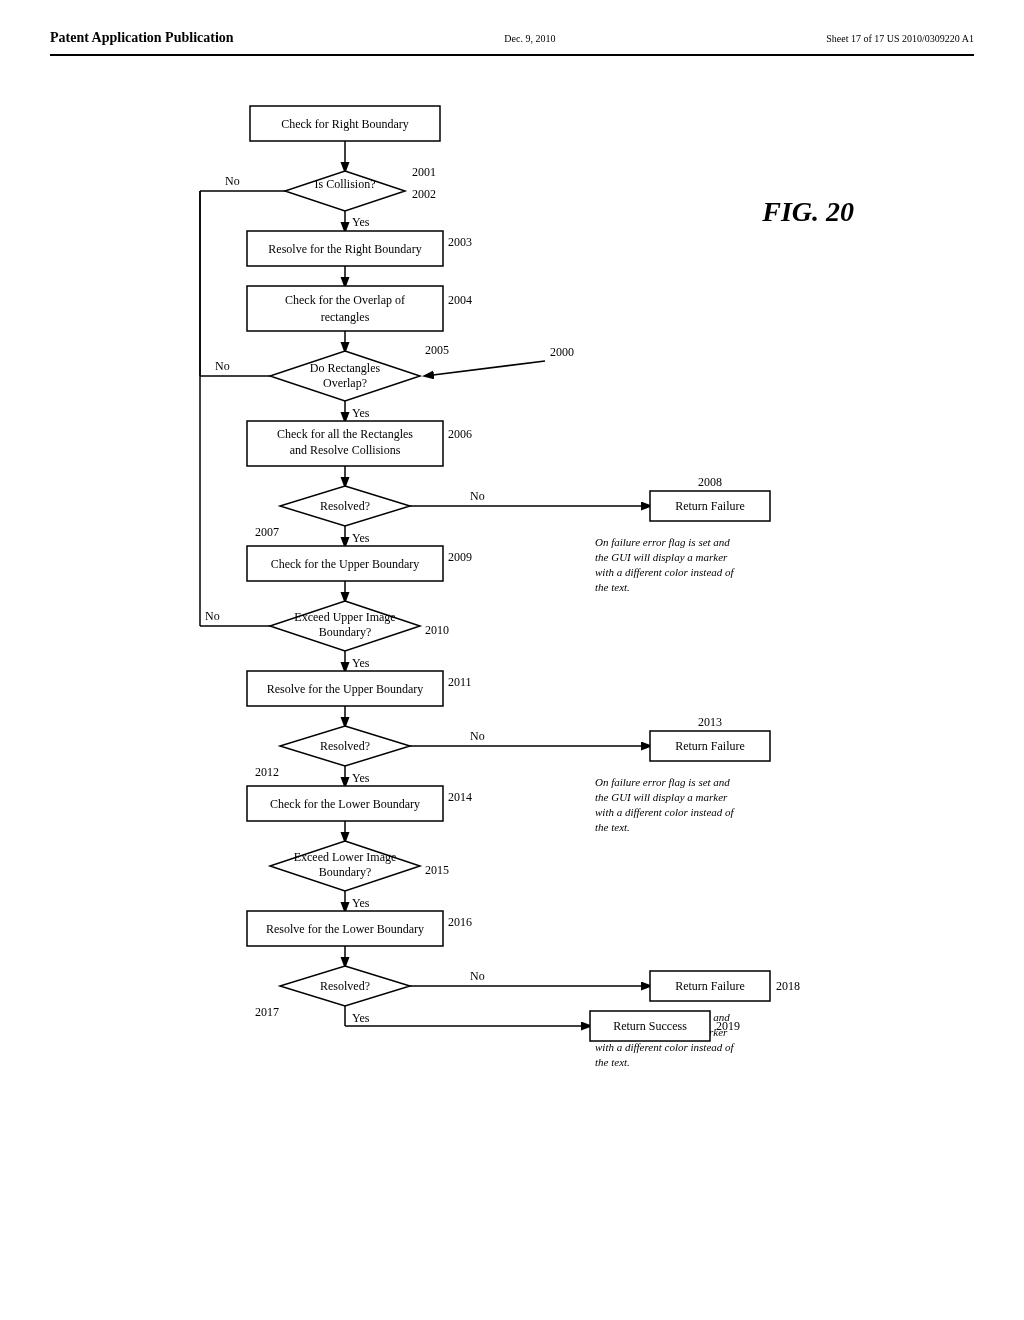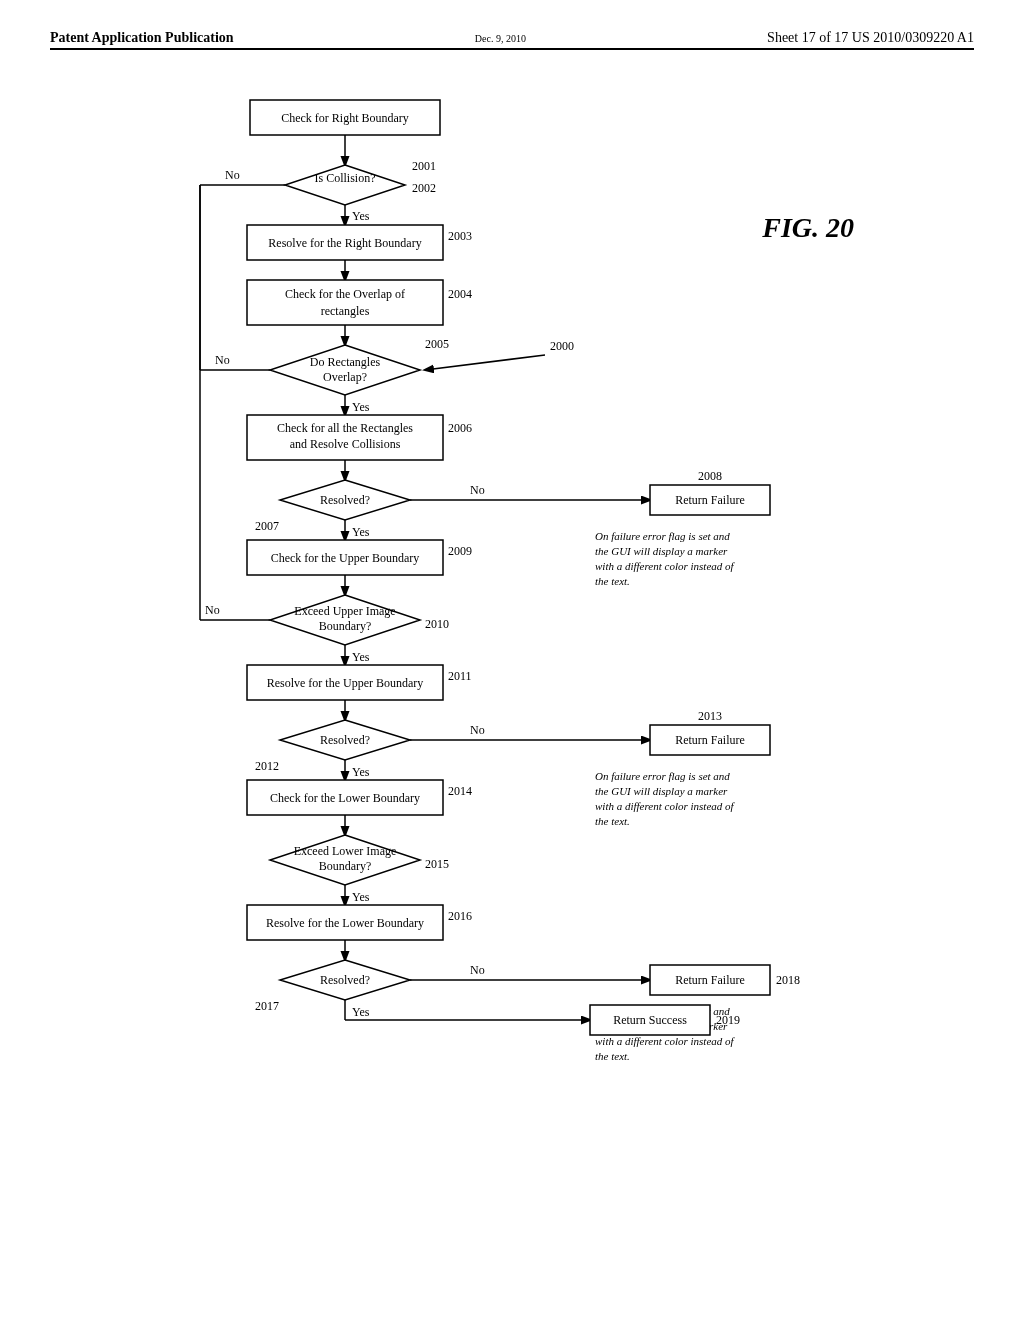--- a/index.html
+++ b/index.html
@@ -15,49 +15,49 @@
       width: 1024px;
       min-height: 1320px;
       position: relative;
       padding: 30px 50px;
     }
     .header {
       display: flex;
       justify-content: space-between;
       align-items: baseline;
       border-bottom: 2px solid #000;
-      padding-bottom: 2px;
+      padding-bottom: 8px;
       margin-bottom: 20px;
     }
     .header-left {
       font-size: 14px;
       font-weight: bold;
     }
     .header-center {
       font-size: 10px;
     }
     .header-right {
-      font-size: 14px;
+      font-size: 10px;
     }
     .diagram-area {
       position: relative;
       width: 100%;
       height: 1160px;
     }
     svg {
       position: absolute;
       top: 0;
       left: 0;
       width: 100%;
       height: 100%;
     }
     .fig-label {
       position: absolute;
       right: 120px;
-      top: 142px;
+      top: 120px;
       font-size: 28px;
       font-style: italic;
       font-weight: bold;
     }
   </style>
 </head>
 <body>
 
 <div class="page">
   <div class="header">

